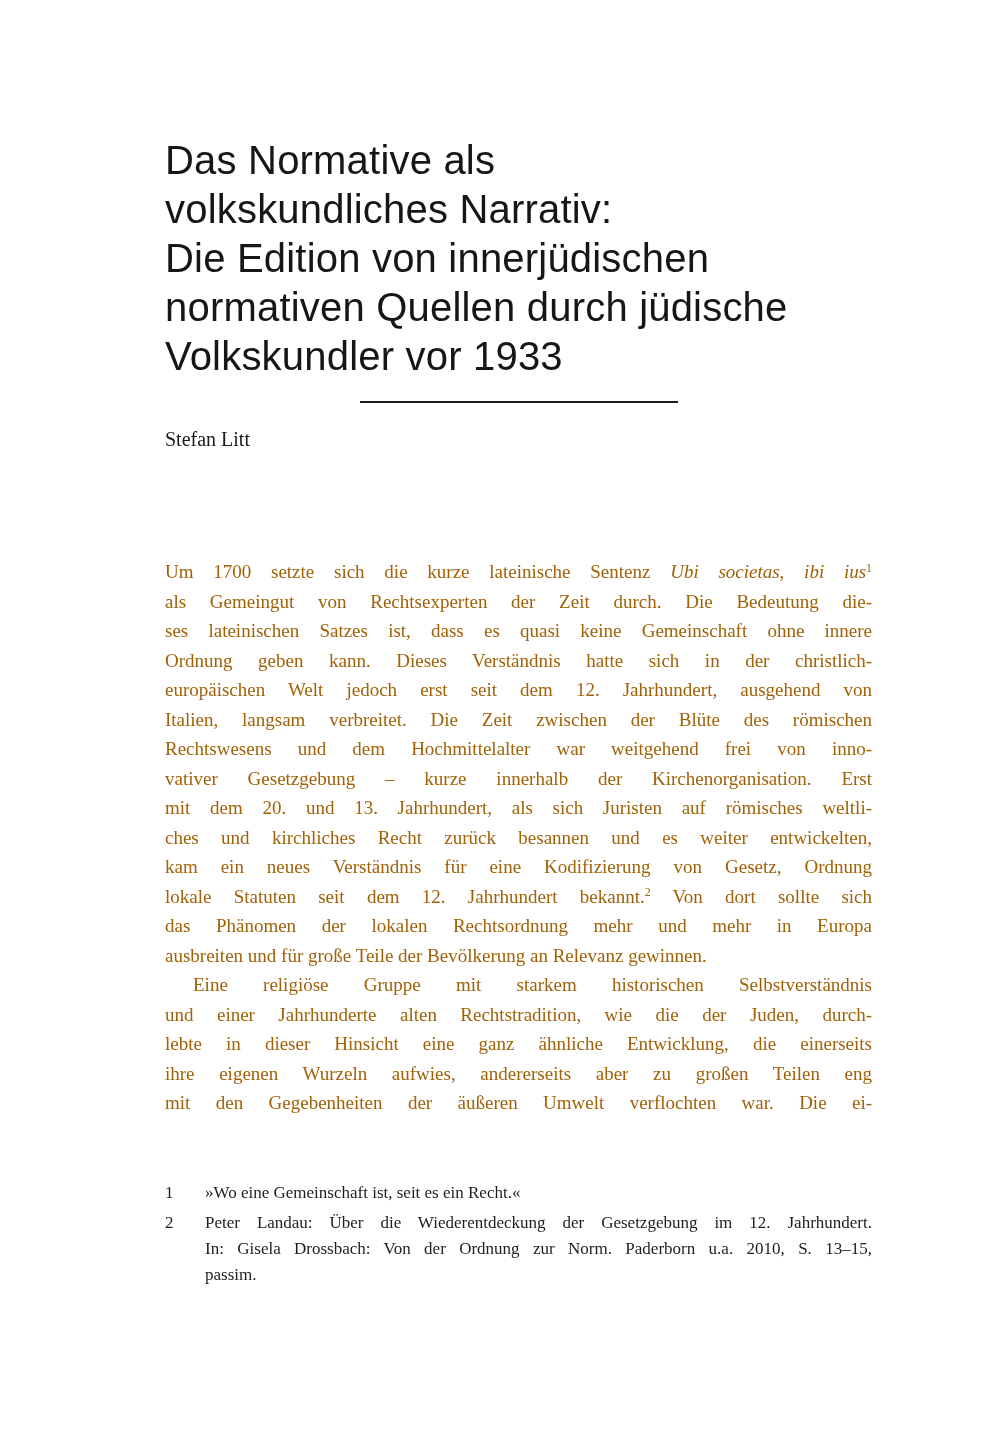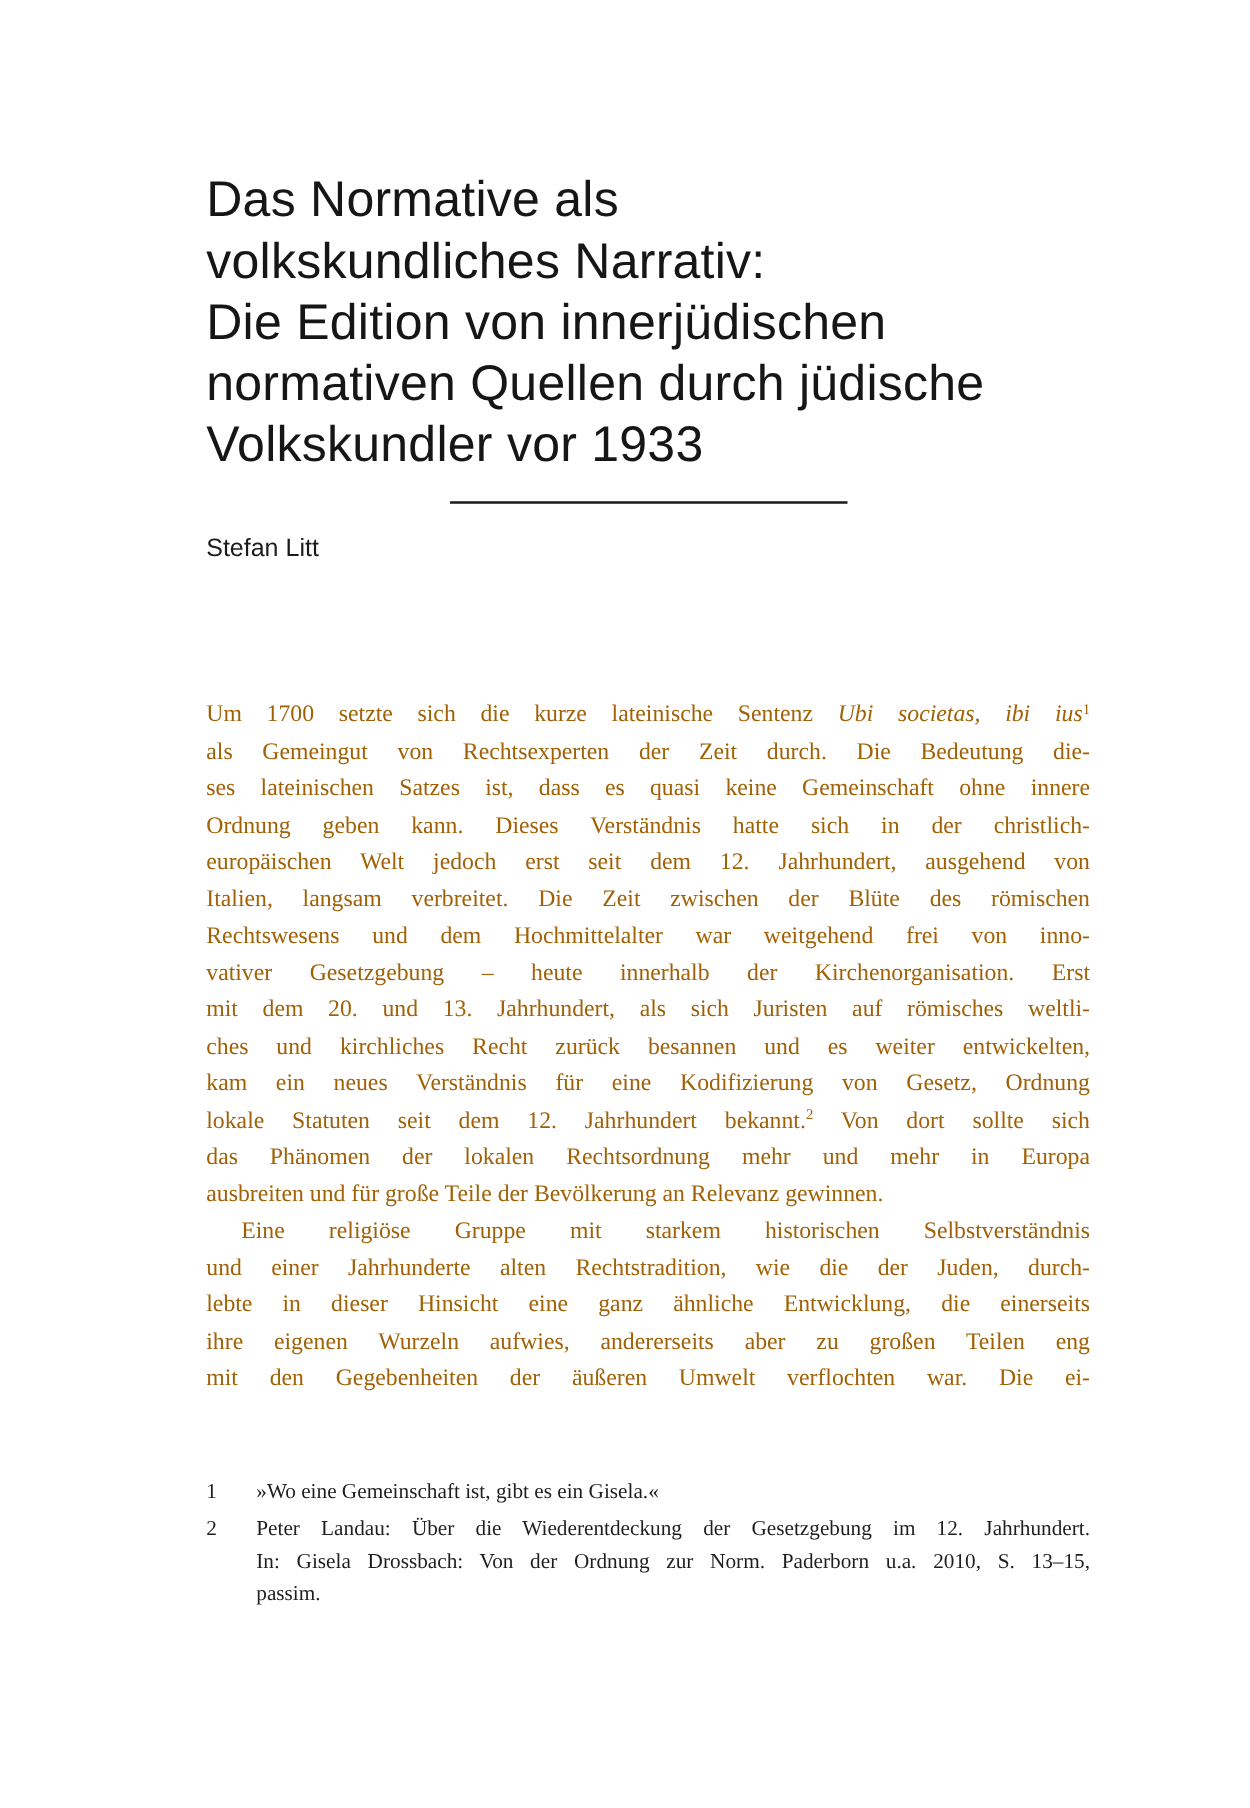--- a/index.html
+++ b/index.html
@@ -29,21 +29,21 @@
     white-space: pre-line;
   }
   .title-rule {
     margin-top: 20px;
     width: 318px;
     border: 0;
     border-top: 2px solid #1b1b1b;
   }
   .author {
     margin-top: 24px;
-    font-family: Liberation Sans, sans-serif;
+    font-family: Liberation Serif, serif;
     font-size: 20px;
     line-height: 24px;
     color: #1b1b1b;
   }
   
   .body-text {
     margin-top: 106px;
     font-family: "Liberation Serif", serif;
     font-size: 19px;
     line-height: 29.5px;
@@ -112,42 +112,42 @@
 
   <section class="body-text">
       <div class="paragraph">
         <div class="bline">Um 1700 setzte sich die kurze lateinische Sentenz <i>Ubi societas, ibi ius</i><sup class="fnref">1</sup></div>
         <div class="bline">als Gemeingut von Rechtsexperten der Zeit durch. Die Bedeutung die-</div>
         <div class="bline">ses lateinischen Satzes ist, dass es quasi keine Gemeinschaft ohne innere</div>
         <div class="bline">Ordnung geben kann. Dieses Verständnis hatte sich in der christlich-</div>
         <div class="bline">europäischen Welt jedoch erst seit dem 12. Jahrhundert, ausgehend von</div>
         <div class="bline">Italien, langsam verbreitet. Die Zeit zwischen der Blüte des römischen</div>
         <div class="bline">Rechtswesens und dem Hochmittelalter war weitgehend frei von inno-</div>
-        <div class="bline">vativer Gesetzgebung – heute innerhalb der Kirchenorganisation. Erst</div>
+        <div class="bline">vativer Gesetzgebung – kurze innerhalb der Kirchenorganisation. Erst</div>
         <div class="bline">mit dem 20. und 13. Jahrhundert, als sich Juristen auf römisches weltli-</div>
         <div class="bline">ches und kirchliches Recht zurück besannen und es weiter entwickelten,</div>
         <div class="bline">kam ein neues Verständnis für eine Kodifizierung von Gesetz, Ordnung</div>
         <div class="bline">lokale Statuten seit dem 12. Jahrhundert bekannt.<sup class="fnref">2</sup> Von dort sollte sich</div>
         <div class="bline">das Phänomen der lokalen Rechtsordnung mehr und mehr in Europa</div>
         <div class="bline last">ausbreiten und für große Teile der Bevölkerung an Relevanz gewinnen.</div>
       </div>
       <div class="paragraph">
         <div class="bline indent">Eine religiöse Gruppe mit starkem historischen Selbstverständnis</div>
         <div class="bline">und einer Jahrhunderte alten Rechtstradition, wie die der Juden, durch-</div>
         <div class="bline">lebte in dieser Hinsicht eine ganz ähnliche Entwicklung, die einerseits</div>
         <div class="bline">ihre eigenen Wurzeln aufwies, andererseits aber zu großen Teilen eng</div>
         <div class="bline">mit den Gegebenheiten der äußeren Umwelt verflochten war. Die ei-</div>
       </div>
     </section>
 
   <section class="footnotes">
       <div class="footnote">
         <div class="fn-num">1</div>
         <div class="fn-text">
-          <div class="fline last">»Wo eine Gemeinschaft ist, gibt es ein Gisela.«</div>
+          <div class="fline last">»Wo eine Gemeinschaft ist, seit es ein Recht.«</div>
         </div>
       </div>
       <div class="footnote">
         <div class="fn-num">2</div>
         <div class="fn-text">
           <div class="fline">Peter Landau: Über die Wiederentdeckung der Gesetzgebung im 12. Jahrhundert.</div>
           <div class="fline">In: Gisela Drossbach: Von der Ordnung zur Norm. Paderborn u.a. 2010, S. 13–15,</div>
           <div class="fline last">passim.</div>
         </div>
       </div>

